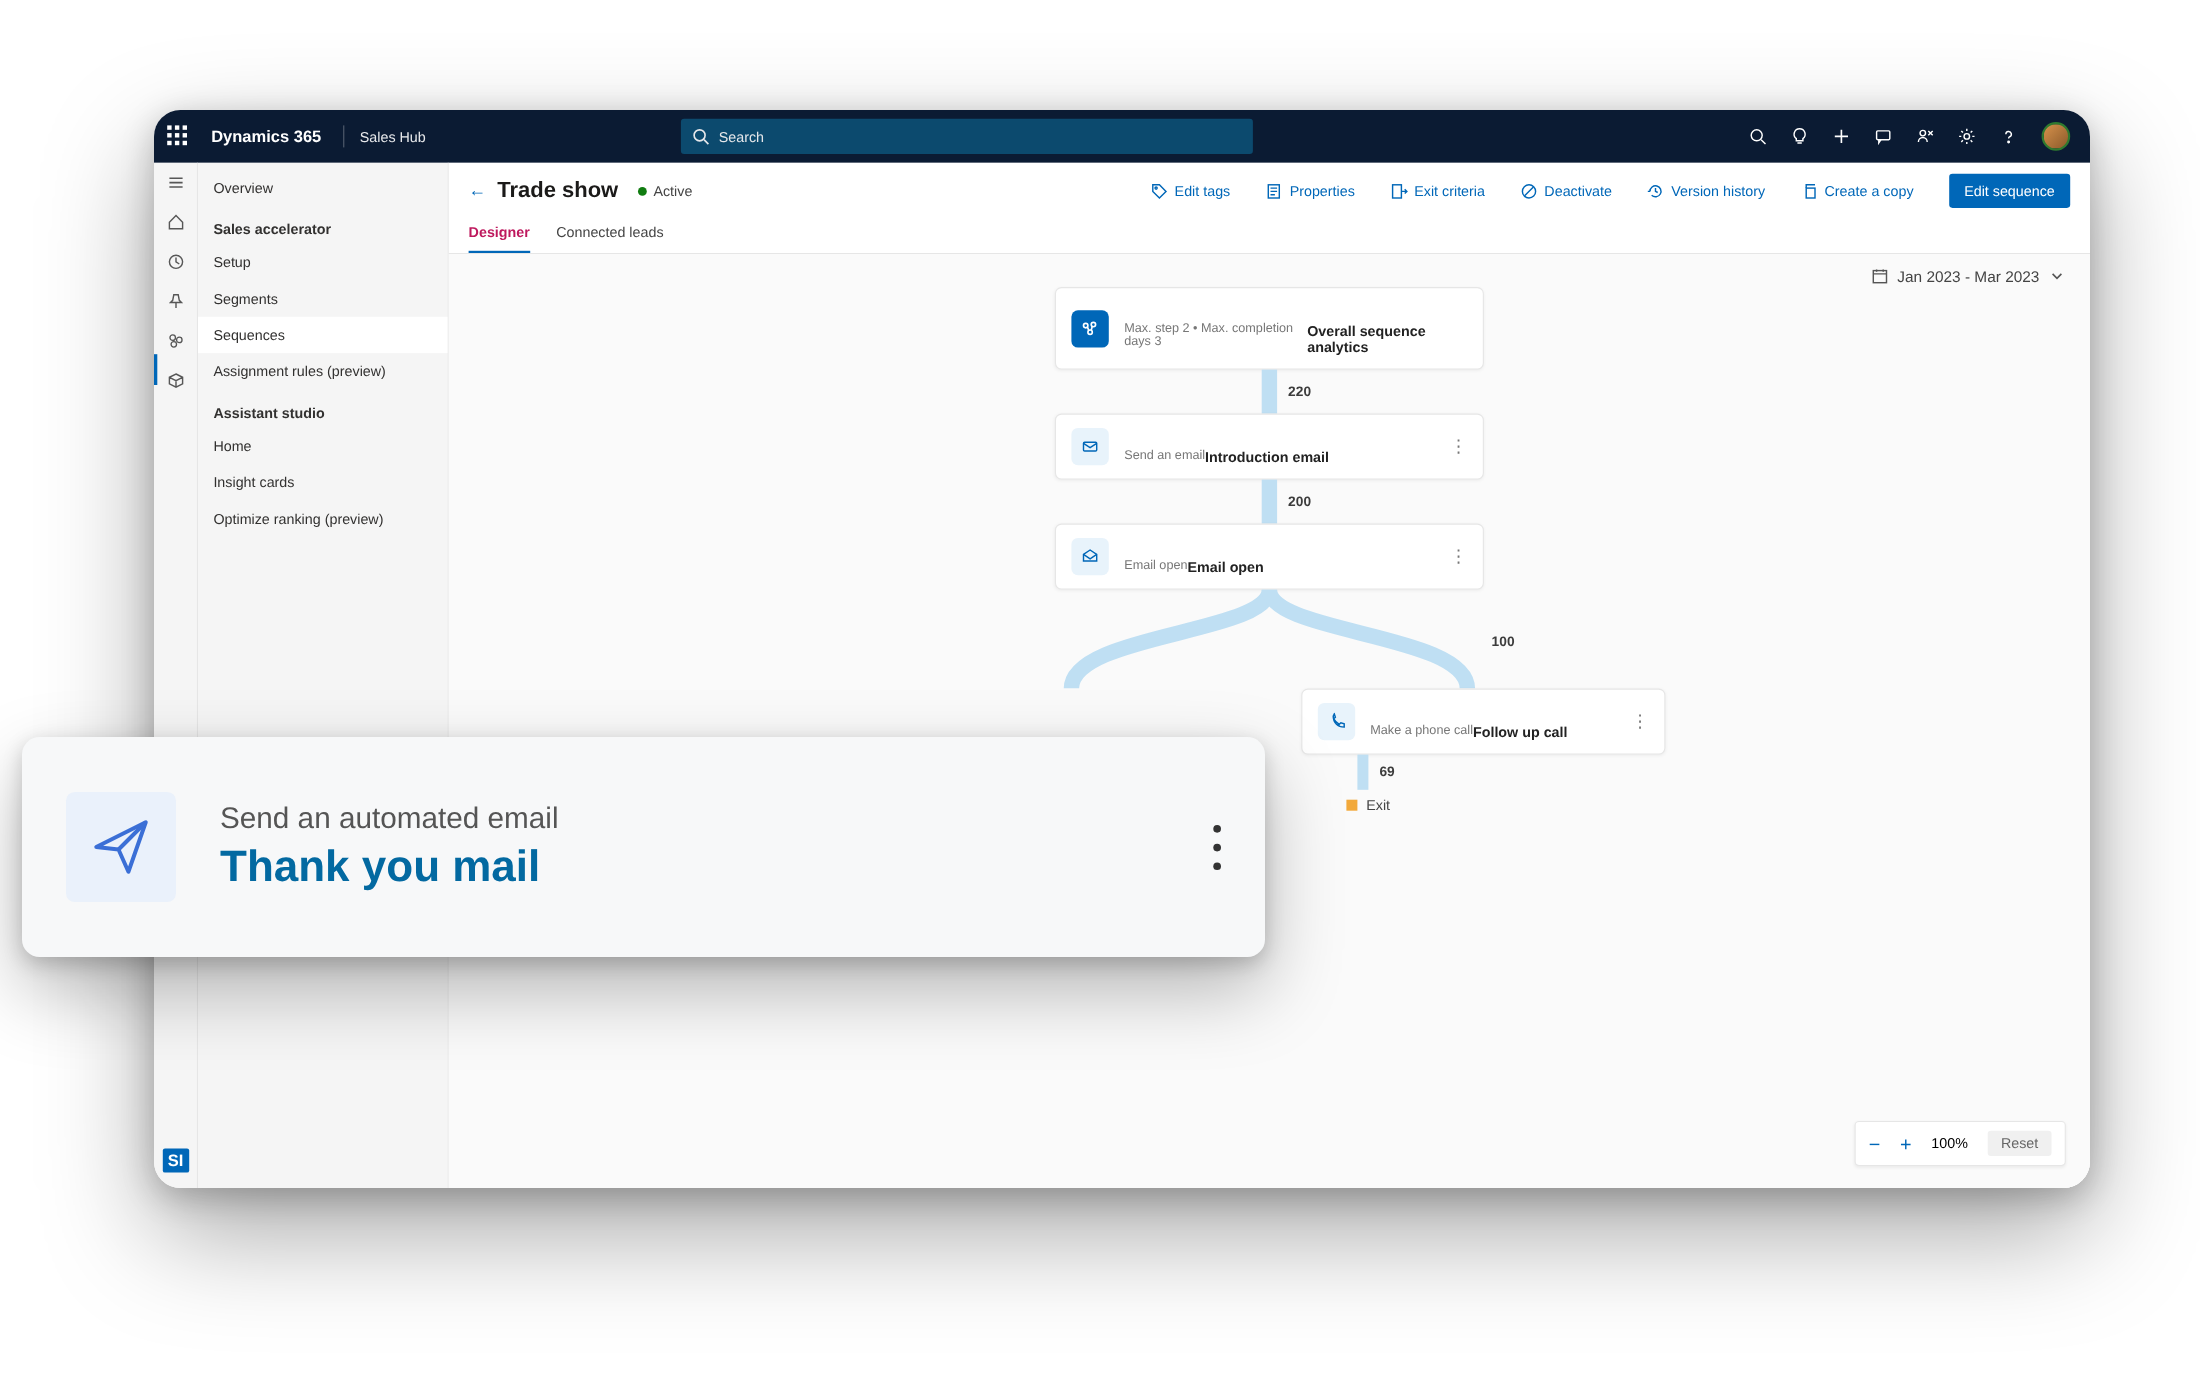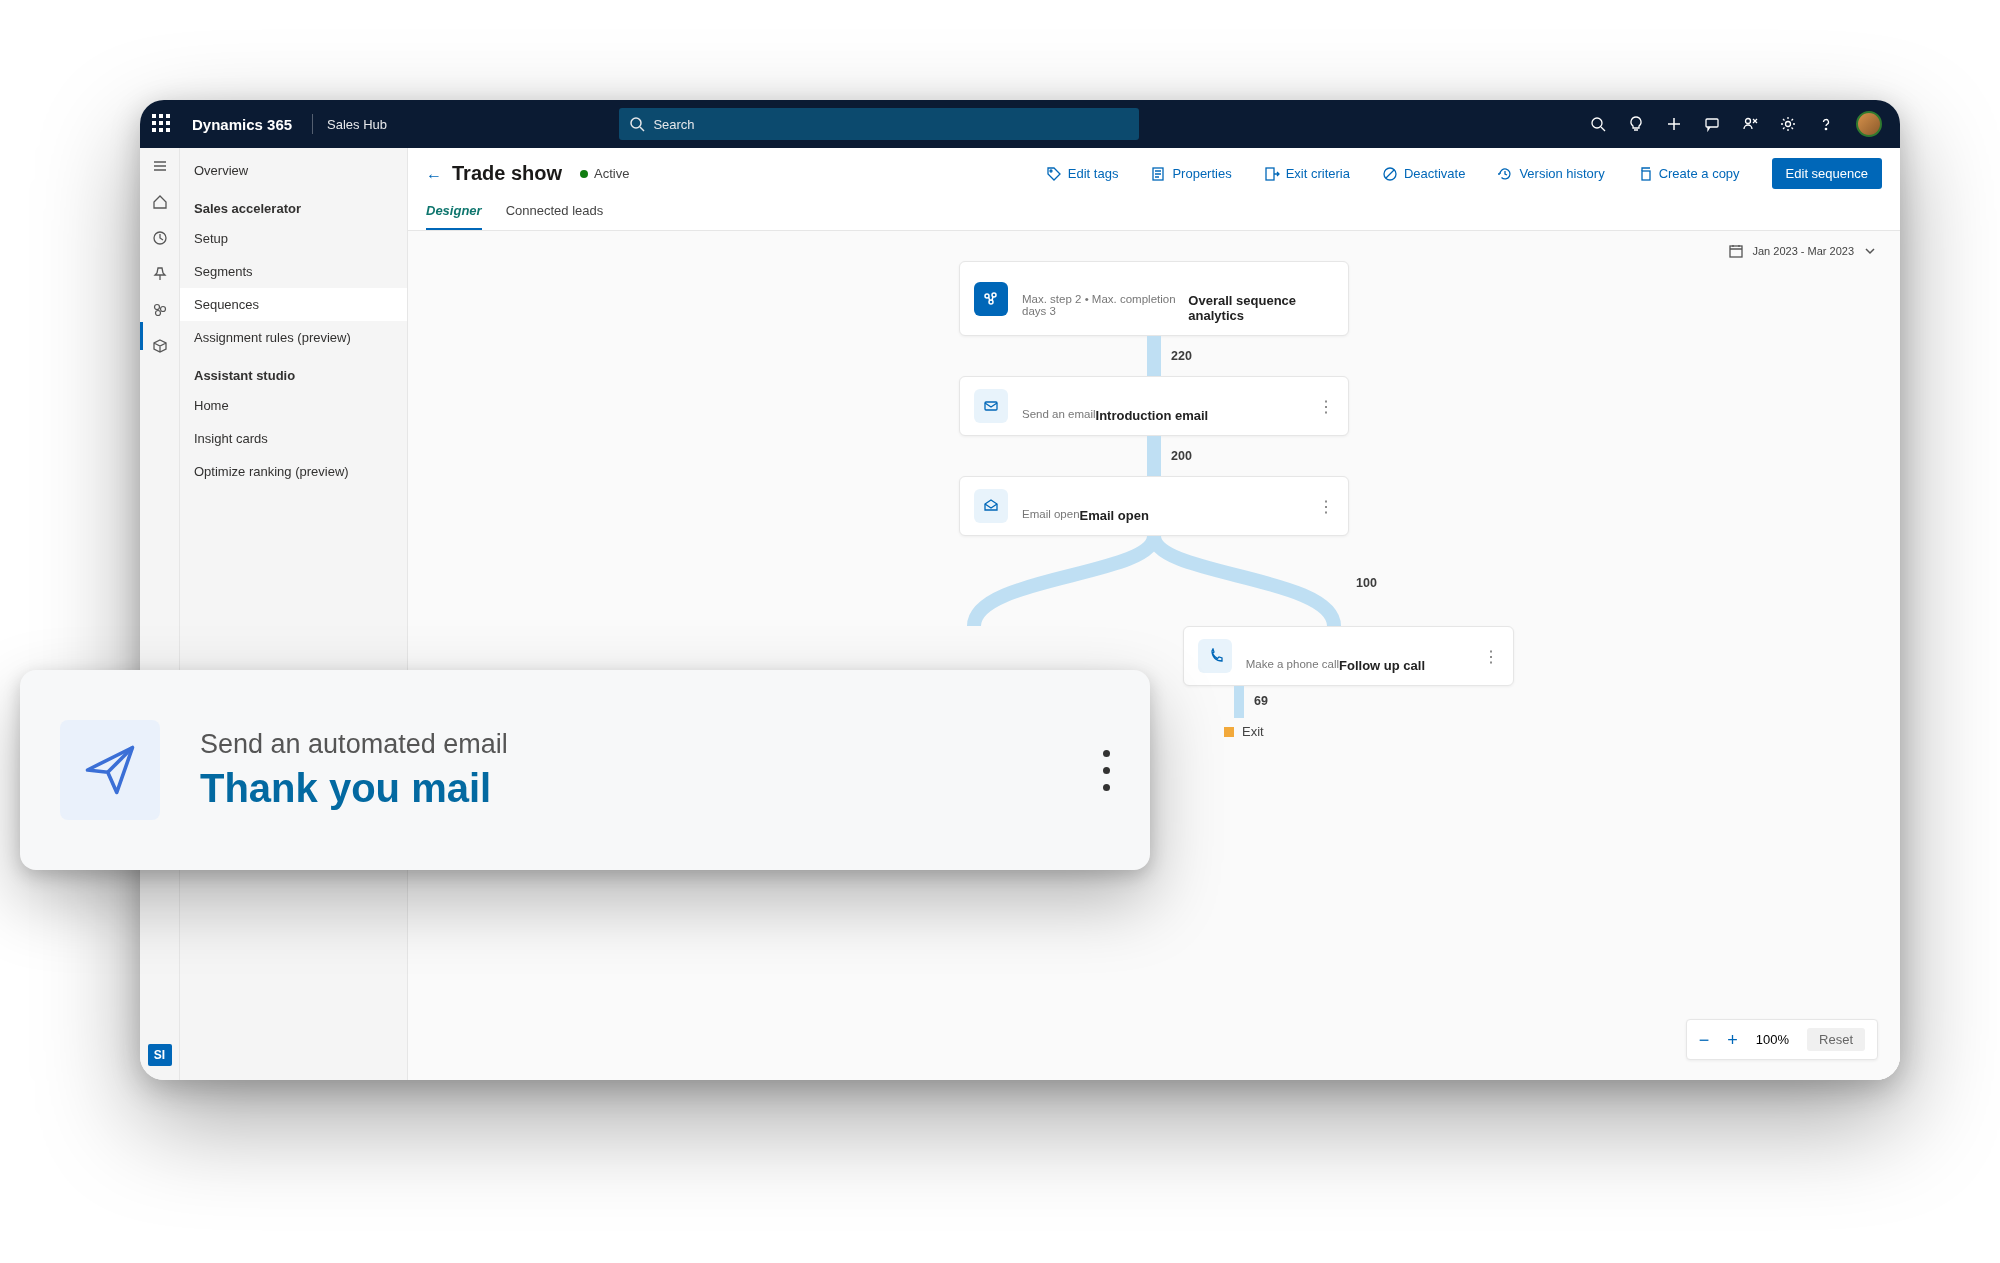--- a/index.html
+++ b/index.html
@@ -18,45 +18,45 @@
 .searchbox::placeholder { color:#e5e7ea; }
 .searchicon { position:absolute; left:10px; top:8px; }
 .topicons { margin-left:auto; display:flex; align-items:center; gap:22px; padding-right:6px; }
 .avatar { width:26px; height:26px; border-radius:50%; background:linear-gradient(135deg,#d6914b,#8b5a2b); border:2px solid #2f7a2f; }
 
 
 .body { display:flex; height:calc(100% - 48px); }
 .rail { width:40px; background:#f5f5f5; border-right:1px solid #e6e6e6; display:flex; flex-direction:column; align-items:center; padding-top:10px; gap:20px; position:relative; }
 .rail .icon { color:#575757; }
 .rail .active-ind { position:absolute; left:0; top:174px; width:3px; height:28px; background:#0067b8; }
-.rail .si-badge { margin-top:auto; margin-bottom:14px; width:24px; height:22px; background:#0067b8; color:#fff; font-size:12px; font-weight:600; display:flex; align-items:center; justify-content:center; border-radius:2px;text-align:right; }
+.rail .si-badge { margin-top:auto; margin-bottom:14px; width:24px; height:22px; background:#0067b8; color:#fff; font-size:15px; font-weight:600; display:flex; align-items:center; justify-content:center; border-radius:2px;text-align:right; }
 
 .nav { width:228px; background:#f5f5f5; border-right:1px solid #e6e6e6; padding-top:6px; font-size:13px; overflow:hidden; }
 .nav .item { padding:9px 14px; color:#323130; cursor:pointer; }
 .nav .item.selected { background:#fff; font-weight:400; }
 .nav .section { padding:14px 14px 6px; font-weight:600; color:#323130; font-size:13px; }
 .nav .hidden-zone { height:228px; }
 
 .main { flex:1; background:#fff; display:flex; flex-direction:column; position:relative; }
 .pagehead { display:flex; align-items:center; padding:10px 18px 0; gap:10px; }
 .back { color:#0067b8; font-size:16px; }
 .pagetitle { font-size:20px; font-weight:600; color:#1b1a19; }
 .statusdot { display:inline-flex; align-items:center; gap:6px; font-size:13px; color:#444; margin-left:8px; }
 .statusdot::before { content:''; width:8px; height:8px; border-radius:50%; background:#107c10; }
 .actions { margin-left:auto; display:flex; align-items:center; gap:32px; font-size:13px; color:#424242; }
 .actions .act { display:flex; align-items:center; gap:6px; cursor:pointer; }
 .actions .act.blue { color:#0067b8; }
 .editseq { background:#0067b8; color:#fff; border:none; padding:8px 14px; border-radius:3px; font-size:13px; cursor:pointer; }
 
 .tabs { display:flex; gap:24px; padding:14px 18px 0; border-bottom:1px solid #e6e6e6; font-size:13px; }
 .tab { padding-bottom:10px; color:#444; cursor:pointer; }
-.tab.active { color:#0f766e; border-bottom:2px solid #0067b8; font-weight:600;font-style:italic; }
+.tab.active { color:#be185d; border-bottom:2px solid #0067b8; font-weight:600; }
 
 .canvas { flex:1; background:#fafafa; position:relative; overflow:hidden; }
-.daterange { position:absolute; top:12px; right:22px; font-size:11px; color:#444; display:flex; align-items:center; gap:8px; }
+.daterange { position:absolute; top:12px; right:22px; font-size:14px; color:#444; display:flex; align-items:center; gap:8px; }
 
 .flow { position:absolute; left:50%; top:30px; transform:translateX(-50%); width:720px; }
 
 .node { width:390px; background:#fff; border:1px solid #e6e6e6; border-radius:6px; box-shadow:0 1px 3px rgba(0,0,0,0.05); padding:12px 14px; display:flex; align-items:center; gap:14px; position:relative; margin:0 auto; }
 .node .ic { width:34px; height:34px; border-radius:6px; display:flex; align-items:center; justify-content:center; flex-shrink:0; }
 .node .txt { display:flex; flex-direction:row;margin-top:19px; }
 .node .sub { font-size:11.5px; color:#777; }
 .node .title { font-size:13px; font-weight:600; color:#222; }
 .node .dots { margin-left:auto; color:#777; font-size:16px; }
 .ic-blue { background:#0067b8; color:#fff; border-radius:50%; }

